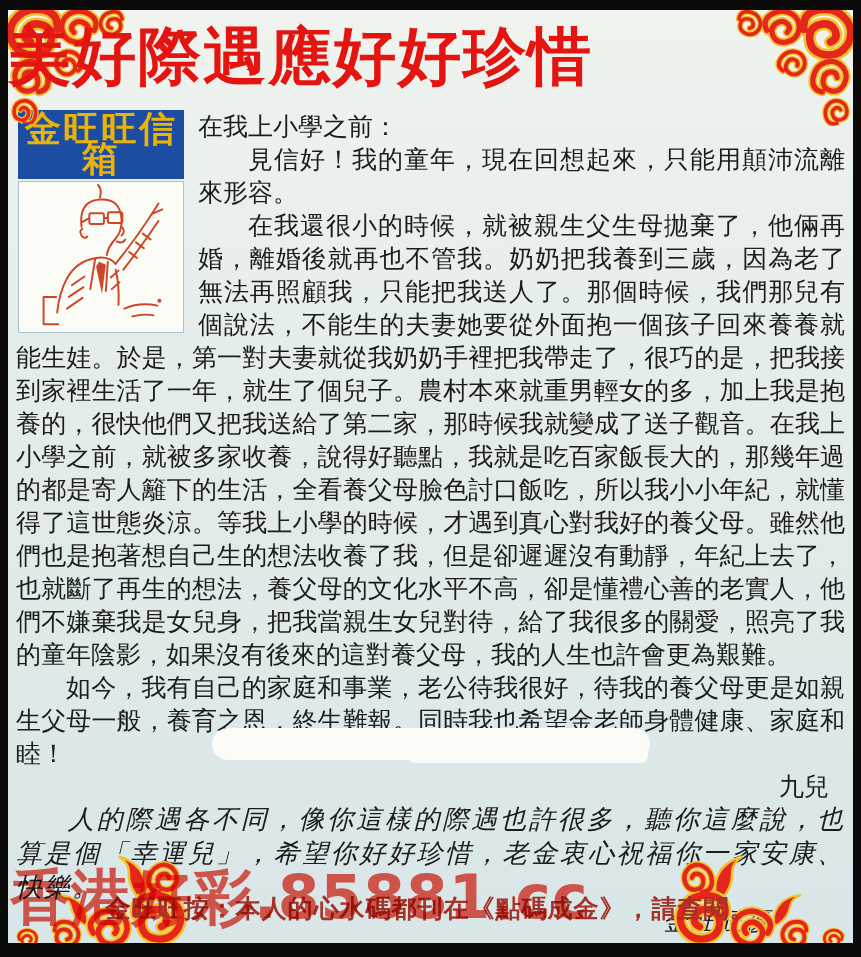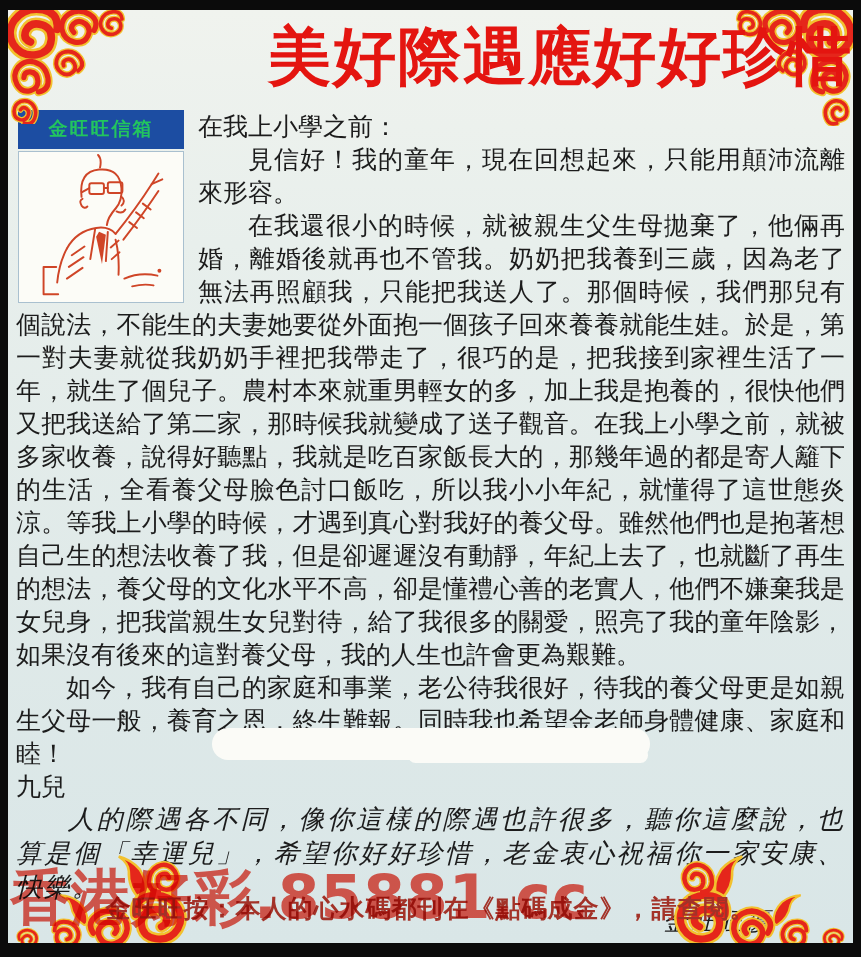--- a/index.html
+++ b/index.html
@@ -3,43 +3,43 @@
 <meta charset="utf-8">
 <style>
   html,body{margin:0;padding:0;background:#333;}
   .page{position:relative;width:861px;height:957px;background:#0b0b0b;overflow:hidden;
         font-family:"Liberation Serif",serif;}
   .inner{position:absolute;left:8px;top:10px;width:845px;height:933px;overflow:hidden;
          background:linear-gradient(180deg,#f0f3ee 0%,#e8efec 25%,#e0eae9 60%,#d9e6e7 100%);}
 
   
   .title-row{position:relative;height:90px;}
-  .page-title{margin:0;text-align:right;font-size:63px;font-weight:900;color:#e41510;
+  .page-title{margin:0;text-align:left;font-size:63px;font-weight:900;color:#e41510;
               line-height:94px;letter-spacing:2px;font-family:"Liberation Serif",serif;}
 
   
   .orn{position:absolute;pointer-events:none;}
   .orn svg{display:block;}
   .orn-tl{left:-4px;top:-6px;}
   .orn-tr{right:-4px;top:-6px;transform:scaleX(-1);}
   .orn-bl{left:-6px;bottom:-8px;transform:scaleX(-1);}
   .orn-br{right:-6px;bottom:-8px;}
 
   
   .content{padding:10px 8px 0 8px;font-size:25px;line-height:33px;color:#1c1c1c;
            text-align:justify;}
   .mailbox{float:left;width:166px;margin:0 14px 4px 2px;}
-  .mailbox-label{background:#1c4da2;color:#22c55e;text-align:center;
-                 font-family:"Liberation Sans",sans-serif;font-weight:bold;font-size:19px;
+  .mailbox-label{background:#1c4da2;color:#eab308;text-align:center;
+                 font-family:"Liberation Sans",sans-serif;font-weight:bold;font-size:36px;
                  padding:4px 0 5px 0;letter-spacing:2px;line-height:30px;}
   .mailbox-art{border:1px solid #a9c0cf;background:#fcfcf7;height:150px;margin-top:2px;
                display:flex;align-items:center;justify-content:center;}
   p{margin:0;}
   .para{text-indent:2em;}
-  .sig-letter{text-align:left;padding-right:16px;}
+  .sig-letter{text-align:right;padding-right:16px;}
   .kai{font-style:italic;letter-spacing:2px;}
   .reply-heading{font-size:26px;margin-top:3px;}
   .reply-body{text-indent:2em;font-size:26px;line-height:34px;}
   .sig-reply{text-align:right;padding-right:74px;font-size:25px;}
 
   
   .redaction{position:absolute;background:#fbfbf7;border-radius:16px;}
   .redaction-1{left:212px;top:728px;width:438px;height:32px;}
   .redaction-2{left:408px;top:748px;width:240px;height:15px;border-radius:8px;}
   .footer-note{position:absolute;left:0;right:0;top:882px;text-align:center;color:#a33228;

